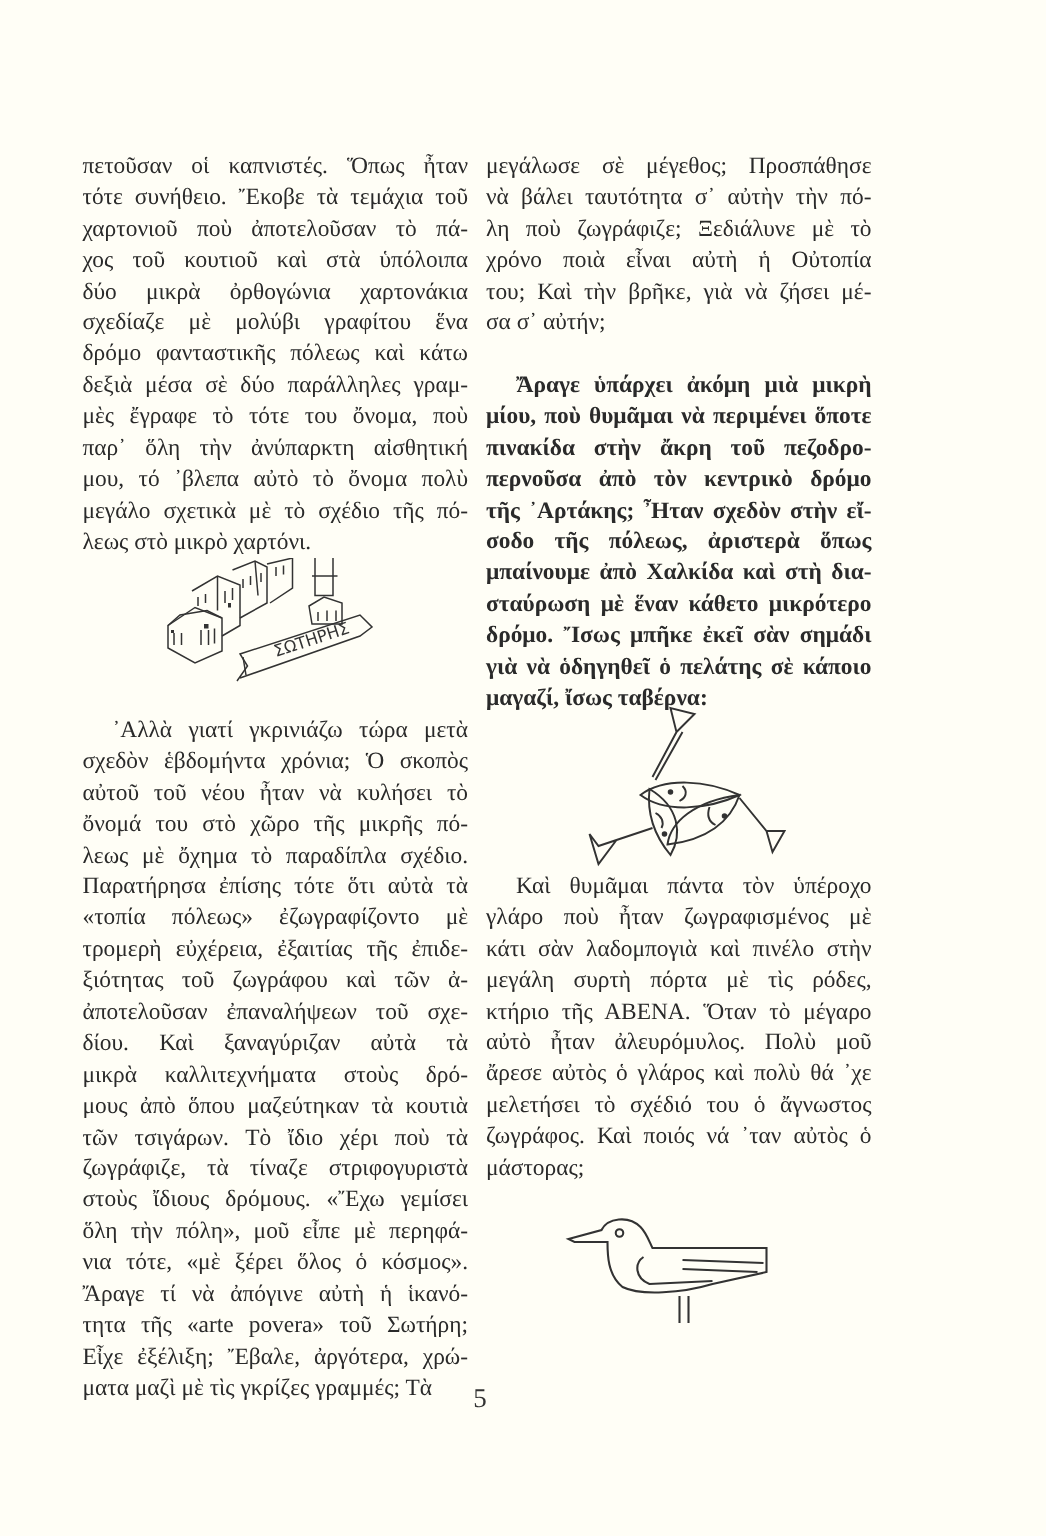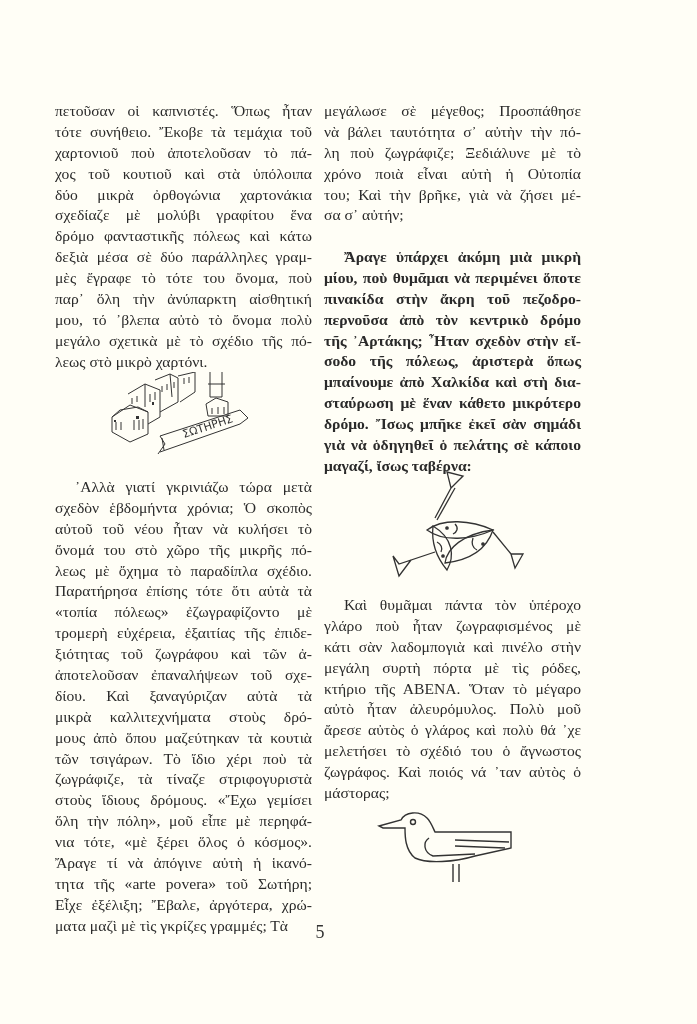--- a/index.html
+++ b/index.html
@@ -143,21 +143,21 @@
       <span class="line">πινακίδα στὴν ἄκρη τοῦ πεζοδρο-</span>
       <span class="line">περνοῦσα ἀπὸ τὸν κεντρικὸ δρόμο</span>
       <span class="line">τῆς ᾽Αρτάκης; Ἦταν σχεδὸν στὴν εἴ-</span>
       <span class="line">σοδο τῆς πόλεως, ἀριστερὰ ὅπως</span>
       <span class="line">μπαίνουμε ἀπὸ Χαλκίδα καὶ στὴ δια-</span>
       <span class="line">σταύρωση μὲ ἕναν κάθετο μικρότερο</span>
       <span class="line">δρόμο. Ἴσως μπῆκε ἐκεῖ σὰν σημάδι</span>
       <span class="line">γιὰ νὰ ὁδηγηθεῖ ὁ πελάτης σὲ κάποιο</span>
       <span class="line last">μαγαζί, ἴσως ταβέρνα:</span>
     </div>
-  <div class="block" style="top:494px;left:0;width:257px;font-family:Liberation Serif, serif;" id="rp3">
+  <div class="block" style="top:480px;left:0;width:257px;font-family:Liberation Serif, serif;" id="rp3">
       <span class="line first-indent">Καὶ θυμᾶμαι πάντα τὸν ὑπέροχο</span>
       <span class="line">γλάρο ποὺ ἦταν ζωγραφισμένος μὲ</span>
       <span class="line">κάτι σὰν λαδομπογιὰ καὶ πινέλο στὴν</span>
       <span class="line">μεγάλη συρτὴ πόρτα μὲ τὶς ρόδες,</span>
       <span class="line">κτήριο τῆς ΑΒΕΝΑ. Ὅταν τὸ μέγαρο</span>
       <span class="line">αὐτὸ ἦταν ἀλευρόμυλος. Πολὺ μοῦ</span>
       <span class="line">ἄρεσε αὐτὸς ὁ γλάρος καὶ πολὺ θά ᾽χε</span>
       <span class="line">μελετήσει τὸ σχέδιό του ὁ ἄγνωστος</span>
       <span class="line">ζωγράφος. Καὶ ποιός νά ᾽ταν αὐτὸς ὁ</span>
       <span class="line last">μάστορας;</span>

